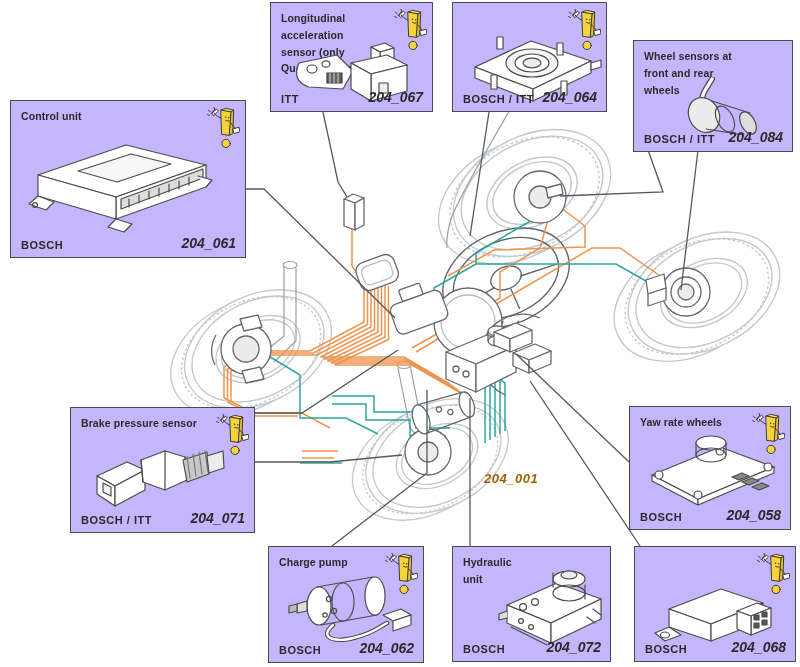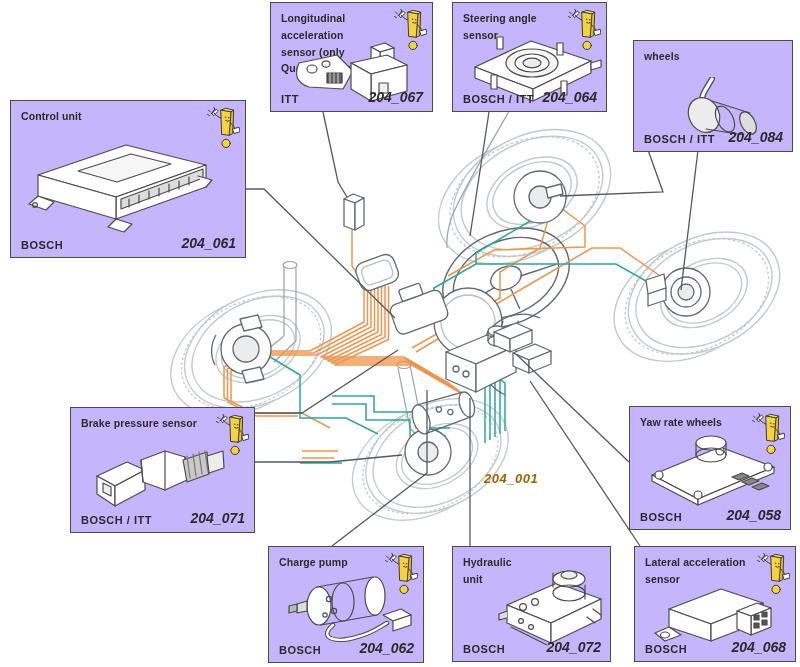--- a/index.html
+++ b/index.html
@@ -261,23 +261,20 @@
         <path d="M86,33 L122,24 L122,50 L86,60 Z"></path>
         <path d="M66,22 L86,33 L86,60 L66,48 Z"></path>
         <rect x="94" y="42" width="9" height="10" fill="#f0f0f0"></rect>
       </g>
     </svg>
     <div class="p-maker">ITT</div>
     <div class="p-ref">204_067</div>
   </div>
 
   <div class="panel" style="left:452px;top:2px;width:155px;height:110px">
-    <div class="p-title">
-      <div>Steering angle sensor</div>
-    </div>
     <svg class="note" viewBox="0 0 40 50">
         <use href="#noteicon"></use>
       </svg>
     <svg class="p-art" style="left:8px;top:22px" width="142" height="82" viewBox="0 0 142 82">
       <g class="art-stroke">
         <path d="M14,42 L70,16 L130,36 L72,64 Z"></path>
         <path d="M14,42 L72,64 L72,76 L14,53 Z"></path>
         <path d="M72,64 L130,36 L130,48 L72,76 Z"></path>
         <ellipse cx="71" cy="38" rx="26" ry="14" fill="#f5f5f5"></ellipse>
         <ellipse cx="71" cy="38" rx="17" ry="9" fill="#fff"></ellipse>
@@ -288,20 +285,21 @@
           <rect x="100" y="56" width="6" height="14"></rect>
         <path d="M130,38 l10,-3 l0,7 l-10,3 z"></path>
       </g>
     </svg>
     <div class="p-maker">BOSCH / ITT</div>
     <div class="p-ref">204_064</div>
   </div>
 
   <div class="panel" style="left:633px;top:40px;width:160px;height:112px">
     <div class="p-title">
+      <div>Wheel sensors at front and rear</div>
       <div>wheels</div>
     </div>
     <svg class="p-art" style="left:34px;top:36px" width="100" height="58" viewBox="0 0 100 58">
       <g class="art-stroke">
         <path d="M44,2 C38,12 33,18 34,26" fill="none" stroke-width="6"></path>
         <path d="M44,2 C38,12 33,18 34,26" fill="none" stroke="#fff" stroke-width="3.4"></path>
         <ellipse cx="36" cy="38" rx="15" ry="18" transform="rotate(-28 36 38)" fill="#ececec"></ellipse>
         <path d="M44,24 L82,36 M38,52 L76,58" fill="none"></path>
         <ellipse cx="80" cy="46" rx="7" ry="12" transform="rotate(-28 80 46)" fill="#ddd"></ellipse>
         <ellipse cx="57" cy="42" rx="8" ry="14" transform="rotate(-28 57 42)" fill="none"></ellipse>
@@ -411,23 +409,20 @@
           <circle cx="36" cy="66" r="2.4" fill="none"></circle>
         <path d="M12,50 l-8,3 l0,6 l8,-2" fill="#ddd"></path>
         <path d="M16,66 L52,84 M98,48 l8,6 M92,56 l8,6" fill="none"></path>
       </g>
     </svg>
     <div class="p-maker">BOSCH</div>
     <div class="p-ref">204_072</div>
   </div>
 
   <div class="panel" style="left:634px;top:546px;width:162px;height:116px">
-    <div class="p-title">
-      <div>Lateral acceleration sensor</div>
-    </div>
     <svg class="note" viewBox="0 0 40 50">
         <use href="#noteicon"></use>
       </svg>
     <svg class="p-art" style="left:10px;top:28px" width="145" height="70" viewBox="0 0 145 70">
       <g class="art-stroke">
         <path d="M24,34 L76,14 L118,28 L66,49 Z"></path>
         <path d="M24,34 L66,49 L66,66 L24,52 Z"></path>
         <path d="M66,49 L118,28 L118,46 L66,66 Z"></path>
         <path d="M24,52 l-14,6 l10,8 l16,-6 z"></path>
         <ellipse cx="20" cy="60" rx="4.5" ry="3" fill="none"></ellipse>

